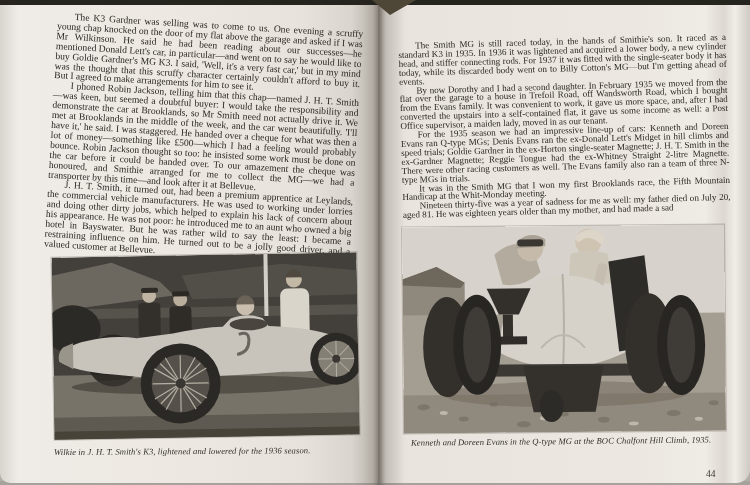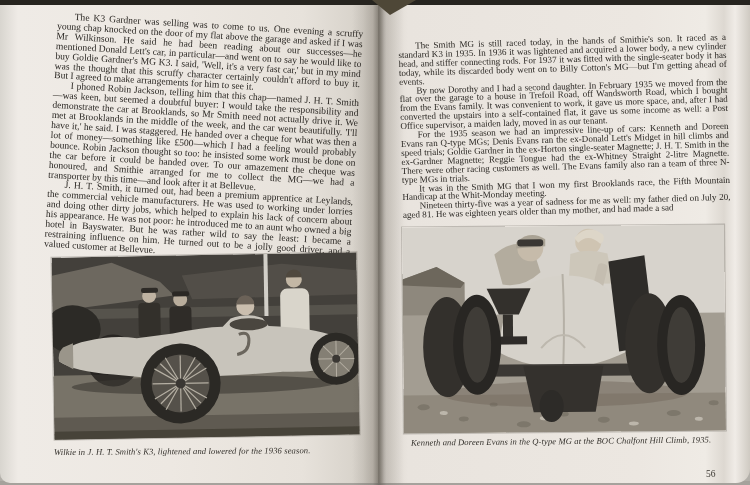--- a/index.html
+++ b/index.html
@@ -199,18 +199,18 @@
         <ellipse cx="74" cy="118" rx="14" ry="38" fill="#3f3c37"></ellipse>
       </g>
       <g>
         <ellipse cx="246" cy="118" rx="24" ry="50" fill="#33302c"></ellipse>
         <ellipse cx="278" cy="120" rx="24" ry="50" fill="#282623"></ellipse>
         <ellipse cx="278" cy="120" rx="14" ry="38" fill="#3f3c37"></ellipse>
       </g>
     </svg>
 
     <div class="caption right-caption">Kenneth and Doreen Evans in the Q-type MG at the BOC Chalfont Hill Climb, 1935.</div>
-    <div class="page-number">56</div>
+    <div class="page-number">44</div>
   </div>
 </div>
 
 <div class="gutter-notch"></div>
 <div class="gutter-shadow"></div>
 
 </body></html>

